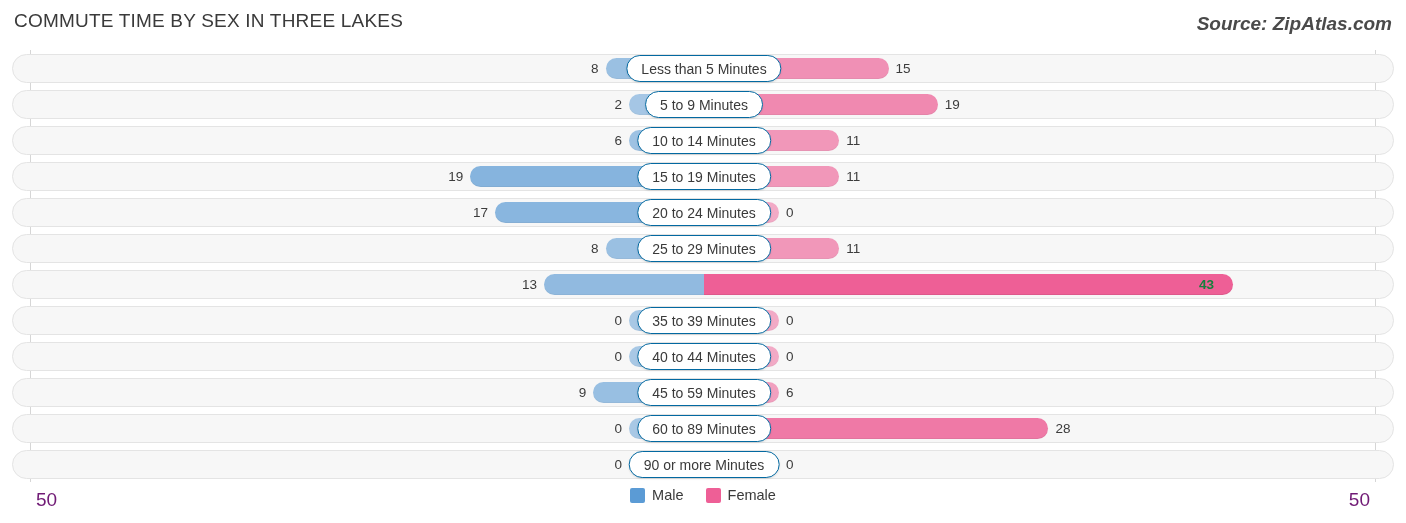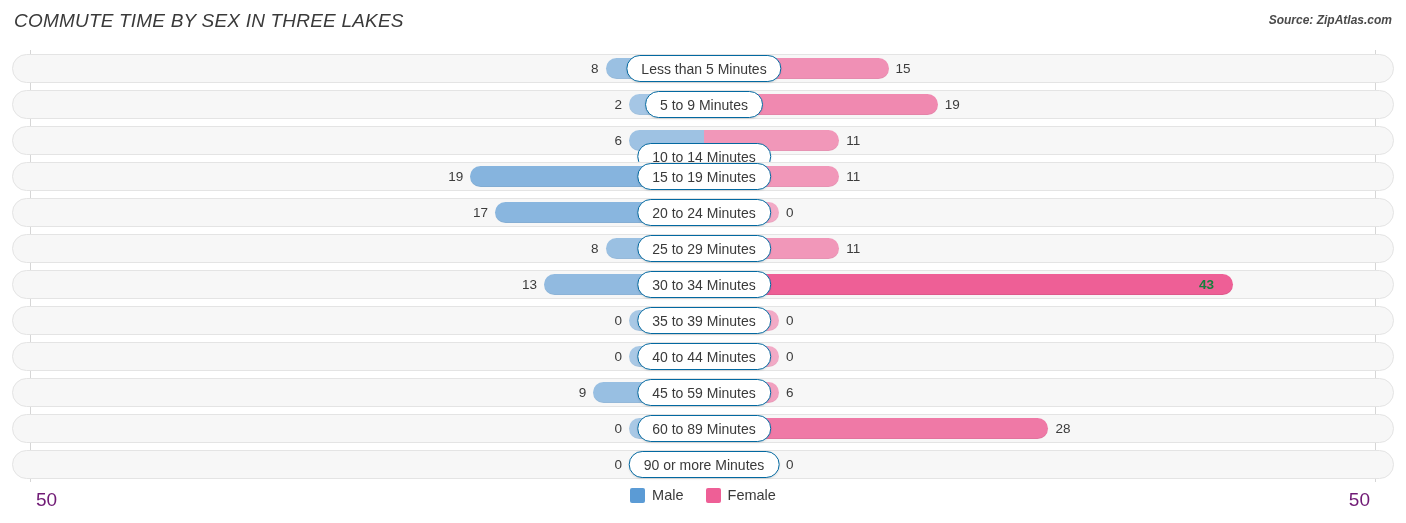--- a/index.html
+++ b/index.html
@@ -7,25 +7,24 @@
     width:1406px;height:523px;
     background:#ffffff;
     font-family:"Liberation Sans", sans-serif;
     overflow:hidden;
     position:relative;
   }
   .chart-title{
     position:absolute;left:14px;top:10px;
     font-size:19px;color:#3a3a3a;letter-spacing:.2px;
     white-space:nowrap;
-    font-style:italic;
   }
   .source-note{
     position:absolute;right:14px;top:13px;
-    font-size:12px;color:#4a4a4a;
+    font-size:19px;color:#4a4a4a;
     font-style:italic;font-weight:bold;
     white-space:nowrap;
   }
   .plot{
     position:absolute;left:0;top:50px;
     width:1406px;height:436px;
   }
   .axis-line{
     position:absolute;top:0;width:1px;height:432px;
     background:#d6d6d6;
@@ -122,21 +121,21 @@
           <div class="val right" style="left: 931.7px;">19</div>
           <div class="cat-pill" style="left: 691px;">5 to 9 Minutes</div>
         </div>
       </div>
       <div class="row" style="top: 76px;">
         <div class="row-inner">
           <div class="bar male" style="left: 616px; width: 75px; background: rgb(91, 155, 213); opacity: 0.569767;"></div>
           <div class="val left" style="right: 773px;">6</div>
           <div class="bar female" style="left: 691px; width: 135.3px; background: rgb(238, 95, 150); opacity: 0.627907;"></div>
           <div class="val right" style="left: 833.3px;">11</div>
-          <div class="cat-pill" style="left: 691px; margin-top: 16px;">10 to 14 Minutes</div>
+          <div class="cat-pill" style="left: 691px;">10 to 14 Minutes</div>
         </div>
       </div>
       <div class="row" style="top: 112px;">
         <div class="row-inner">
           <div class="bar male" style="left: 457.3px; width: 233.7px; background: rgb(91, 155, 213); opacity: 0.72093;"></div>
           <div class="val left" style="right: 931.7px;">19</div>
           <div class="bar female" style="left: 691px; width: 135.3px; background: rgb(238, 95, 150); opacity: 0.627907;"></div>
           <div class="val right" style="left: 833.3px;">11</div>
           <div class="cat-pill" style="left: 691px;">15 to 19 Minutes</div>
         </div>
@@ -158,21 +157,20 @@
           <div class="val right" style="left: 833.3px;">11</div>
           <div class="cat-pill" style="left: 691px;">25 to 29 Minutes</div>
         </div>
       </div>
       <div class="row" style="top: 220px;">
         <div class="row-inner">
           <div class="bar male" style="left: 531.1px; width: 159.9px; background: rgb(91, 155, 213); opacity: 0.651163;"></div>
           <div class="val left" style="right: 857.9px;">13</div>
           <div class="bar female" style="left: 691px; width: 528.9px; background: rgb(238, 95, 150); opacity: 1;"></div>
           <div class="val right inside" style="left: 1185.9px;">43</div>
-          <div class="cat-pill" style="left: 691px;">30 to 34 Minutes</div>
         </div>
       </div>
       <div class="row" style="top: 256px;">
         <div class="row-inner">
           <div class="bar male" style="left: 616px; width: 75px; background: rgb(91, 155, 213); opacity: 0.5;"></div>
           <div class="val left" style="right: 773px;">0</div>
           <div class="bar female" style="left: 691px; width: 75px; background: rgb(238, 95, 150); opacity: 0.5;"></div>
           <div class="val right" style="left: 773px;">0</div>
           <div class="cat-pill" style="left: 691px;">35 to 39 Minutes</div>
         </div>

